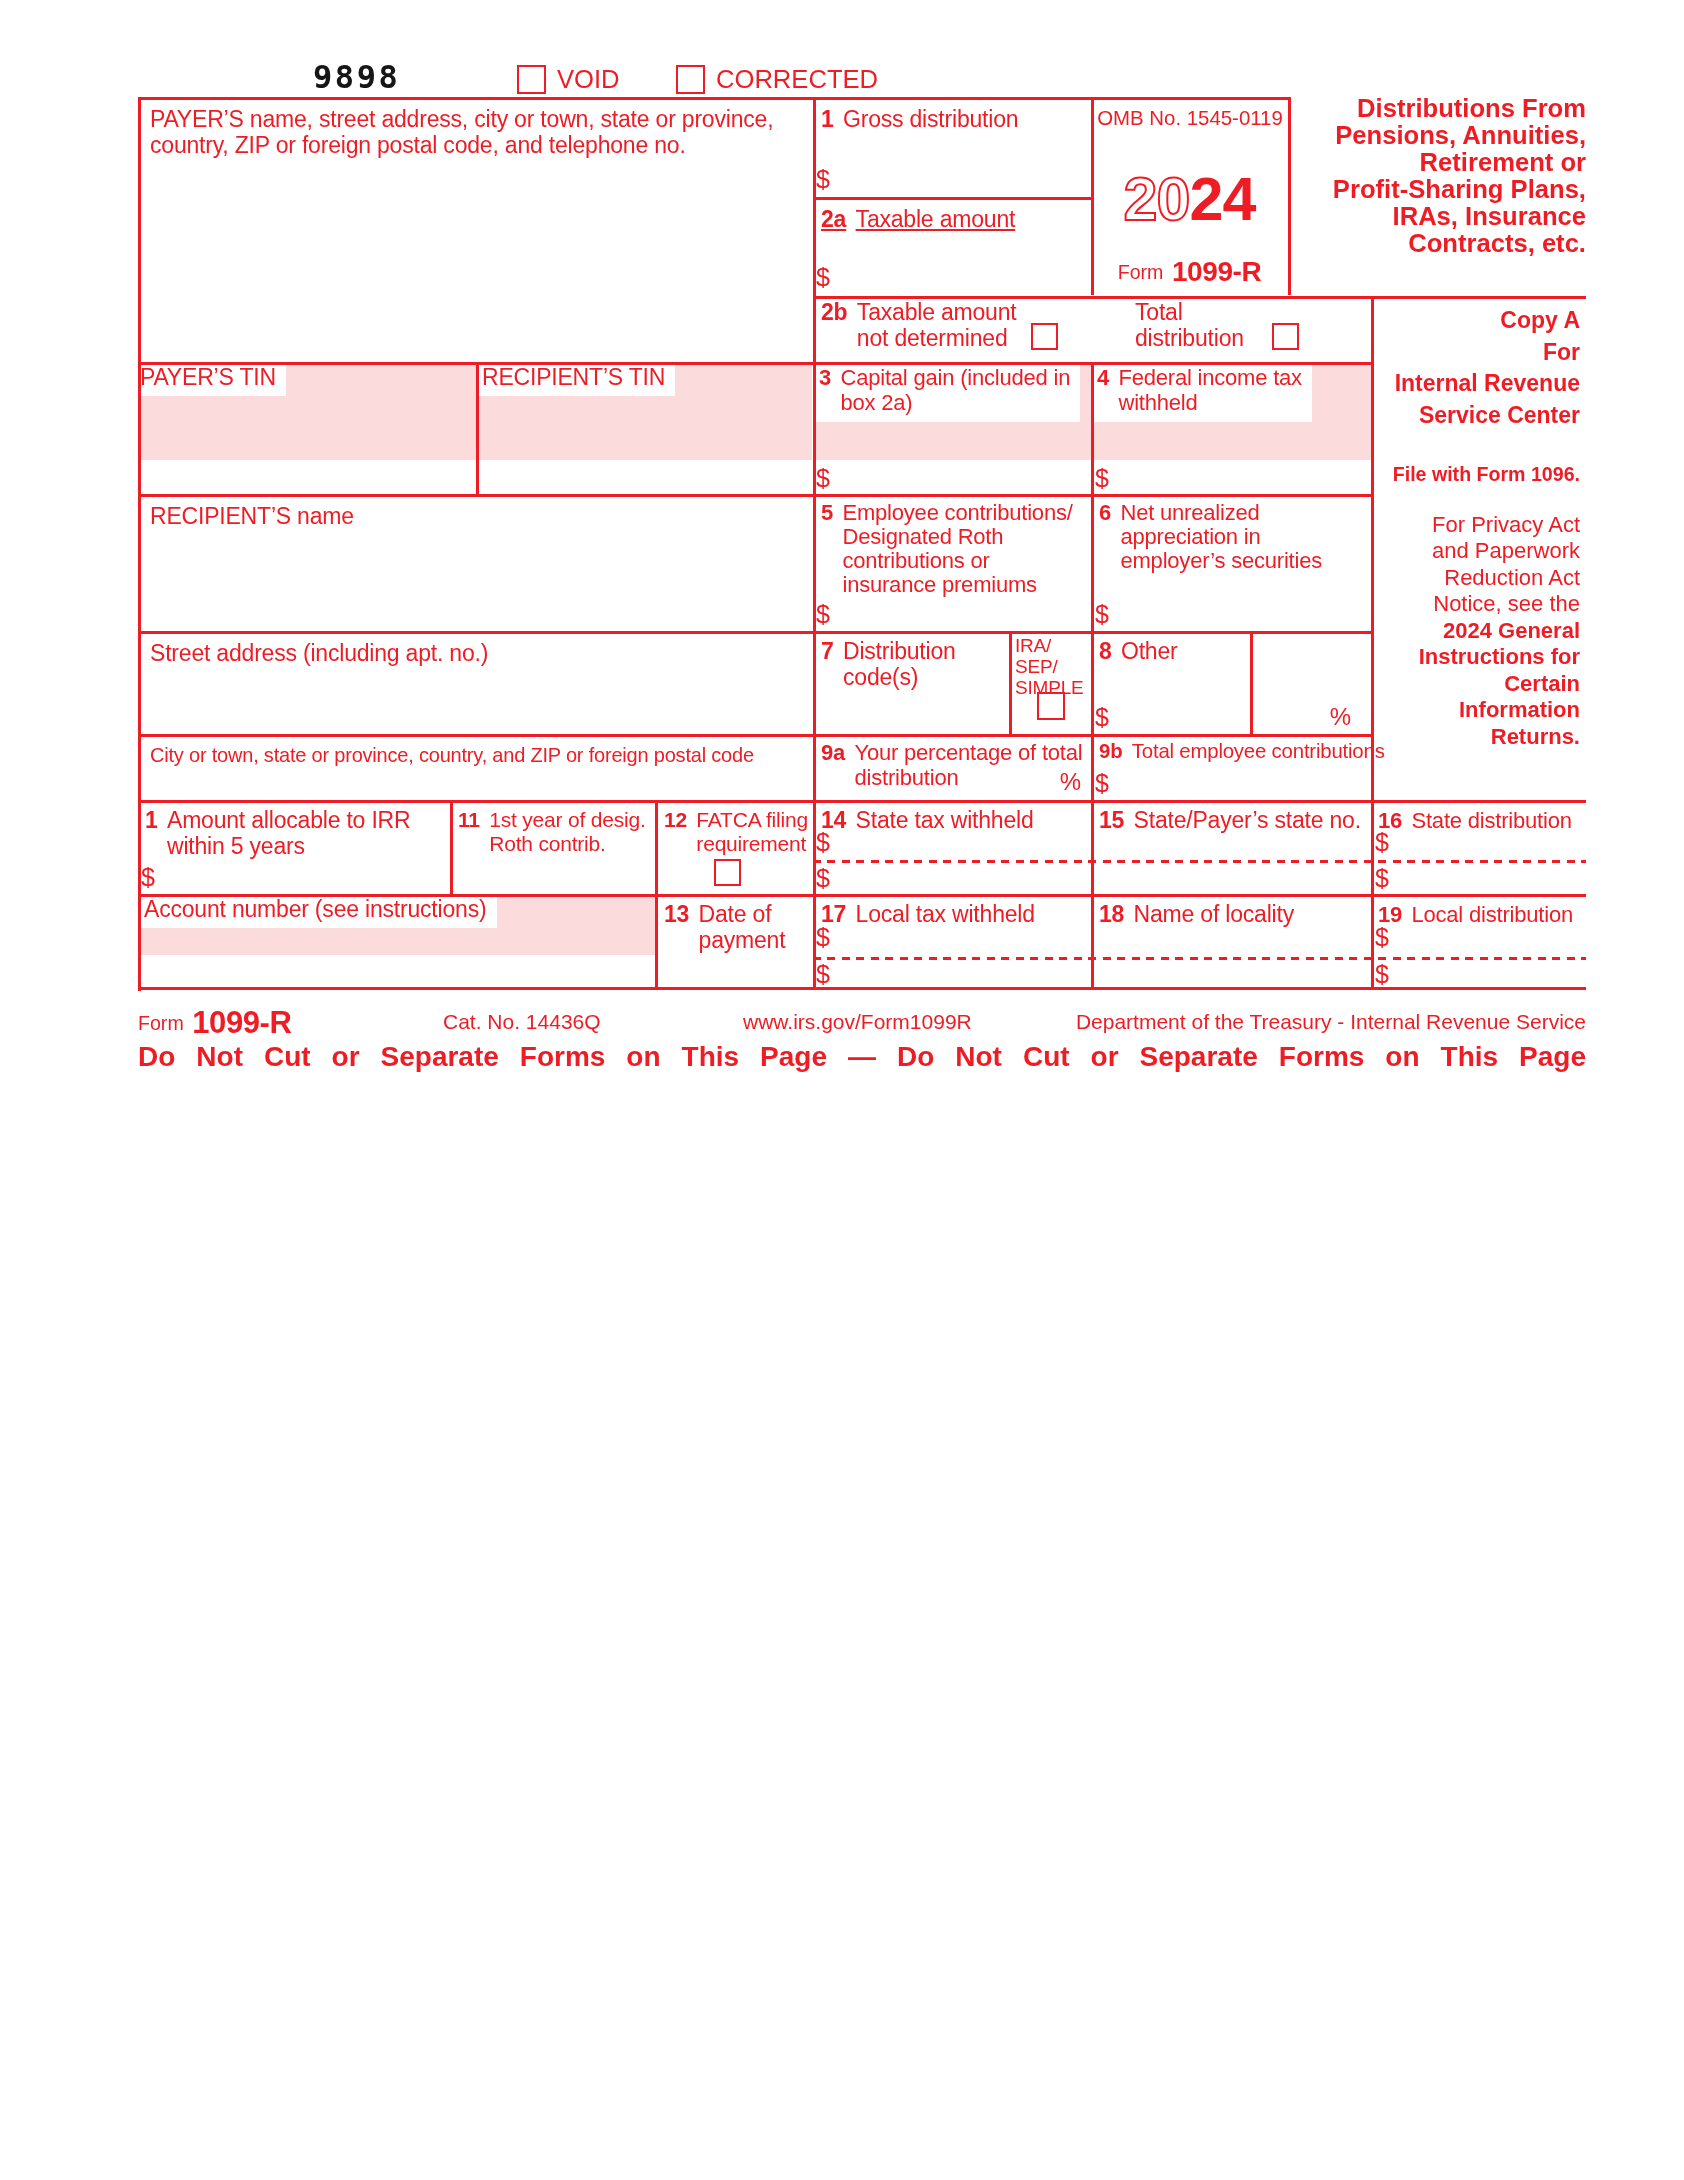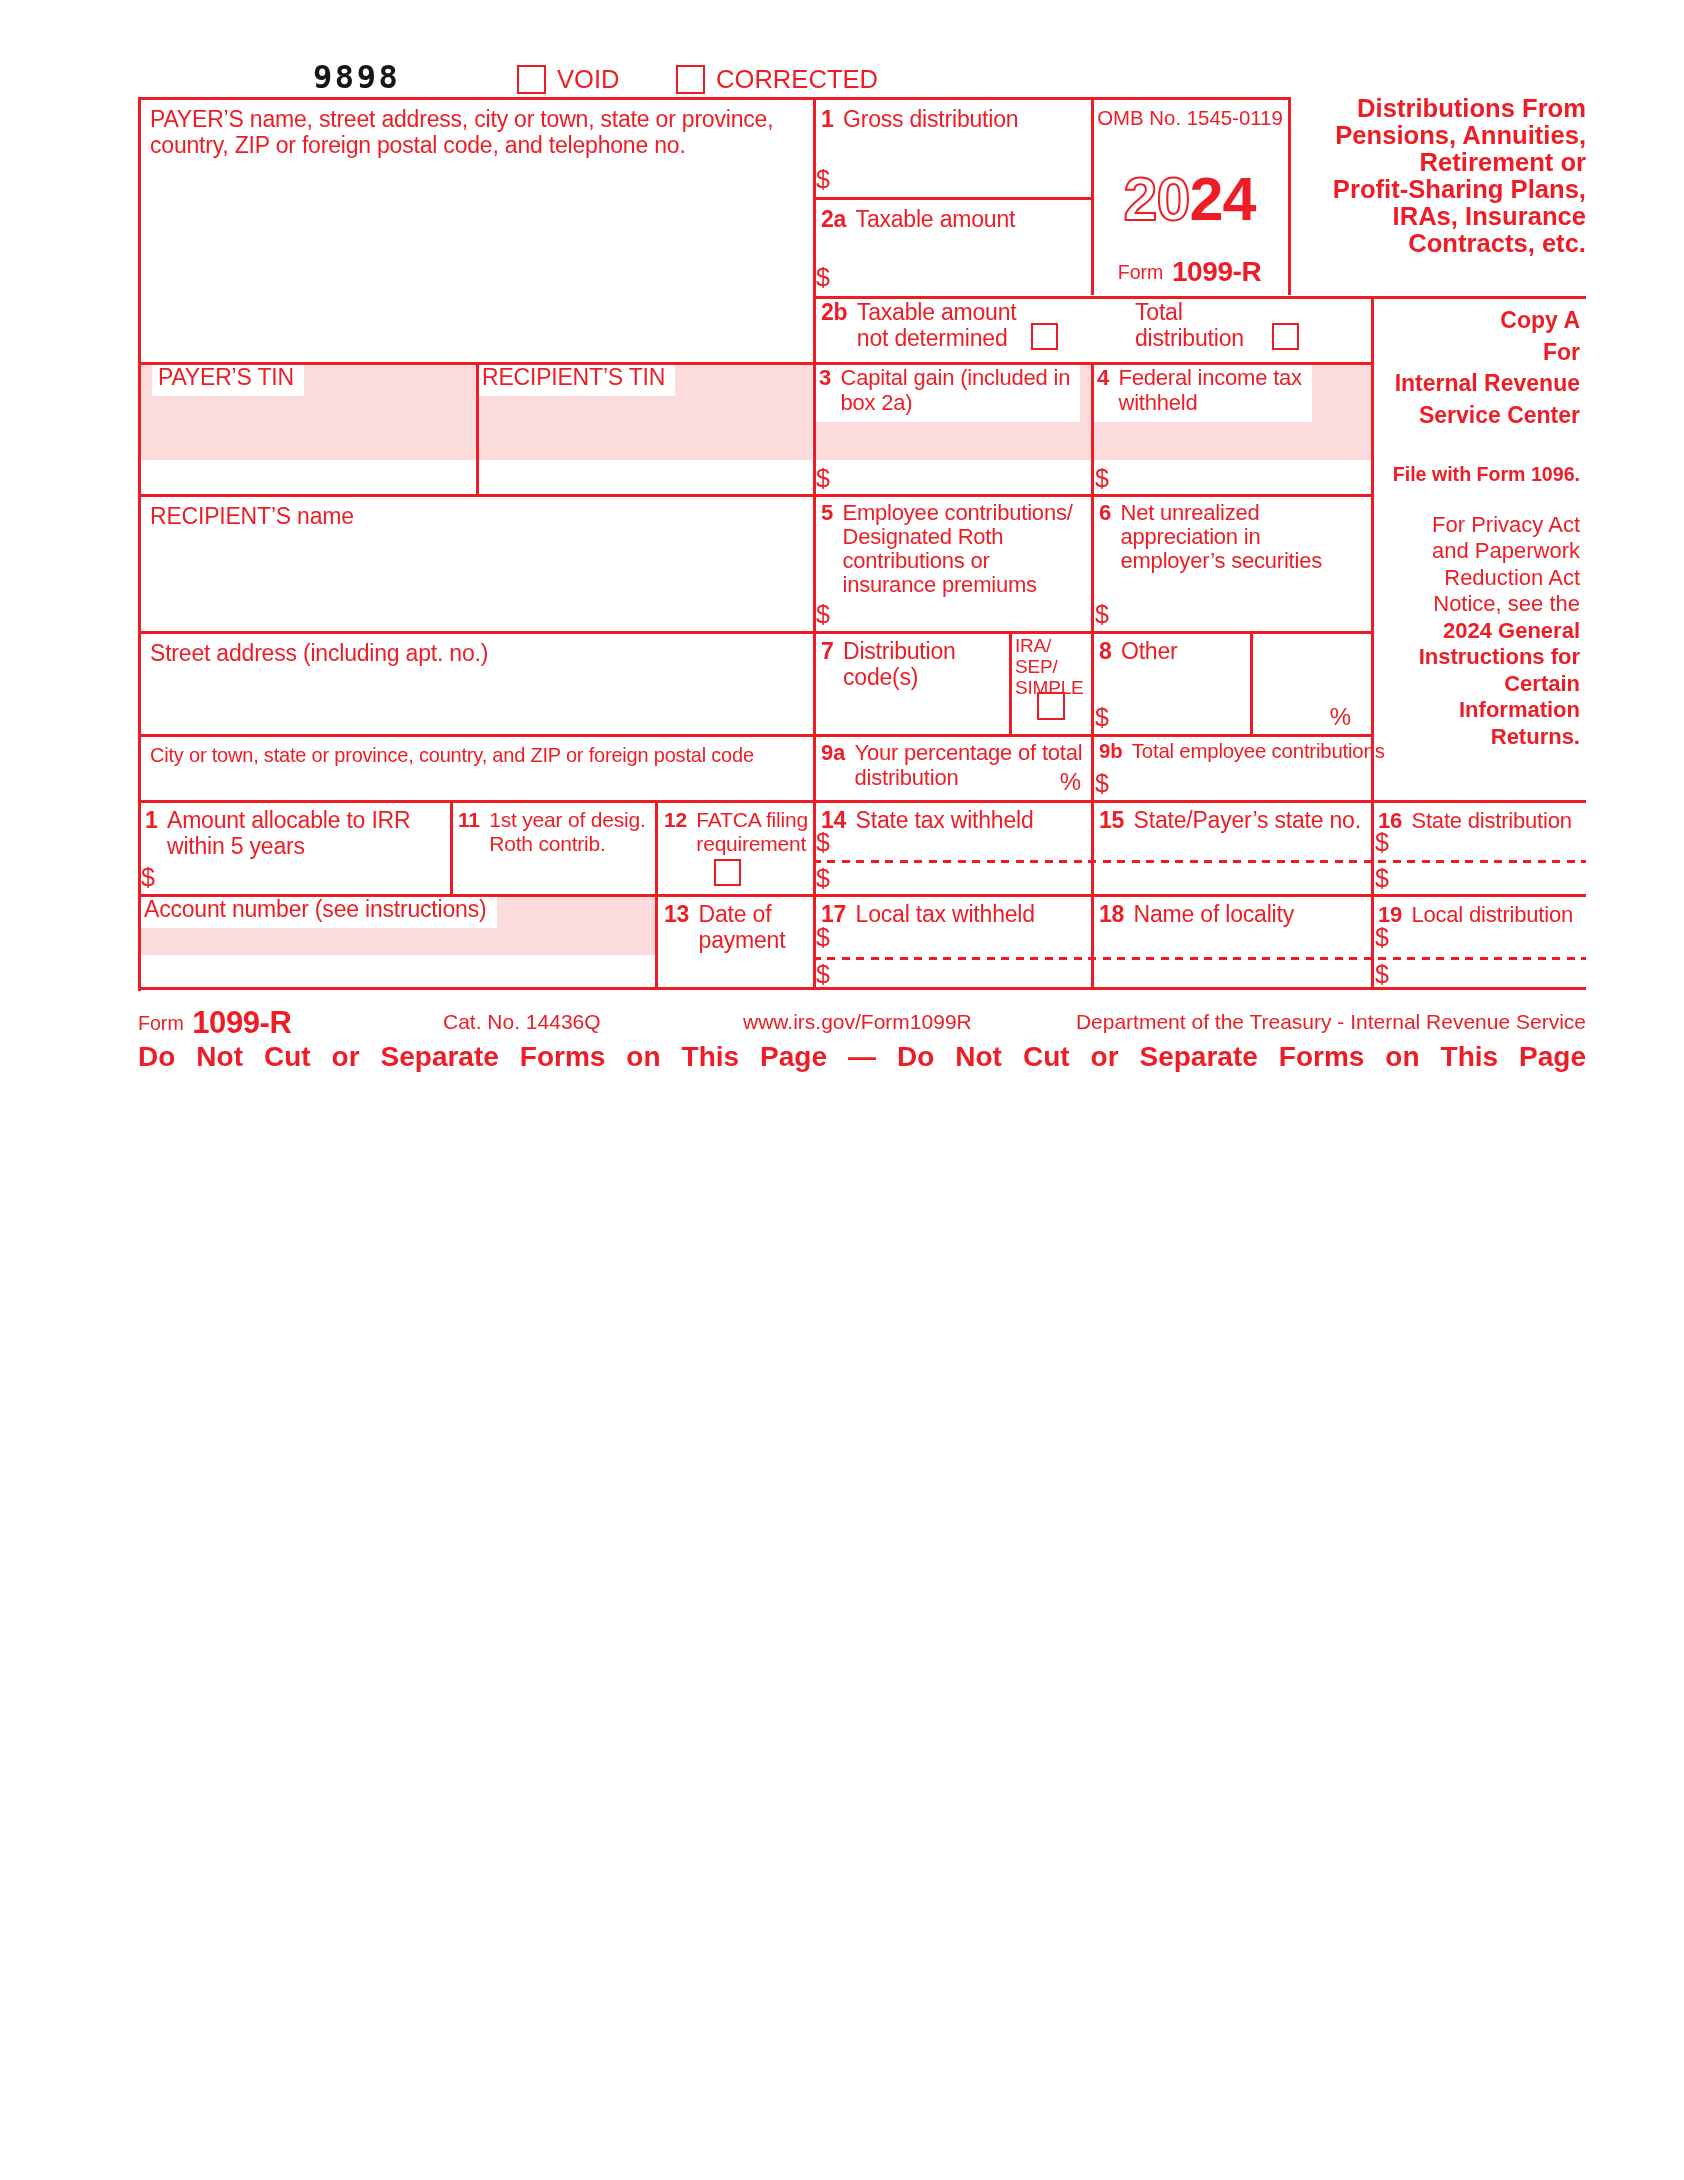--- a/index.html
+++ b/index.html
@@ -63,21 +63,21 @@
 country, ZIP or foreign postal code, and telephone no.</div>
   <div class="fld" style="left:145px;top:166px;width:656px;height:187px;"></div>
 
   <div class="lbl" style="left:821px;top:107px;">
     <b>1</b>
       <span class="pre">Gross distribution</span>
   </div>
   <div class="usd" style="left:816px;top:167px;">$</div>
   <div class="fld" style="left:843px;top:158px;width:239px;height:36px;"></div>
 
-  <div class="lbl" style="left:821px;top:207px;">
+  <div class="lbl" style="left:821px;top:207px;text-decoration:underline;">
     <b>2a</b>
       <span class="pre">Taxable amount</span>
   </div>
   <div class="usd" style="left:816px;top:265px;">$</div>
   <div class="fld" style="left:843px;top:256px;width:239px;height:36px;"></div>
 
   <div class="abs ctr" style="left:1094px;top:107px;width:192px;font-size:20.4px;">OMB No. 1545-0119</div>
   <div class="yearblk" style="left:1091px;top:169px;width:197px;">
     <span class="outline">20</span><span>24</span>
   </div>
@@ -113,21 +113,21 @@
   <div class="privblk pre" style="left:1405px;top:512px;width:175px;">For Privacy Act
 and Paperwork
 Reduction Act
 Notice, see the</div>
   <div class="privblk pre bold" style="left:1405px;top:618px;width:175px;">2024 General
 Instructions for
 Certain
 Information
 Returns.</div>
 
-  <div class="lbl chip" style="left:144px;top:362px;margin-left:8px;">PAYER’S TIN</div>
+  <div class="lbl chip" style="left:126px;top:362px;margin-left:8px;">PAYER’S TIN</div>
   <div class="fld" style="left:141px;top:402px;width:328px;height:85px;"></div>
   <div class="lbl chip" style="left:476px;top:362px;">RECIPIENT’S TIN</div>
   <div class="fld" style="left:480px;top:402px;width:328px;height:85px;"></div>
 
   <div class="lbl chip" style="left:813px;top:362px;font-size:22px;">
     <b>3</b>
       <span class="pre">Capital gain (included in
 box 2a)</span>
   </div>
   <div class="usd" style="left:816px;top:466px;">$</div>

